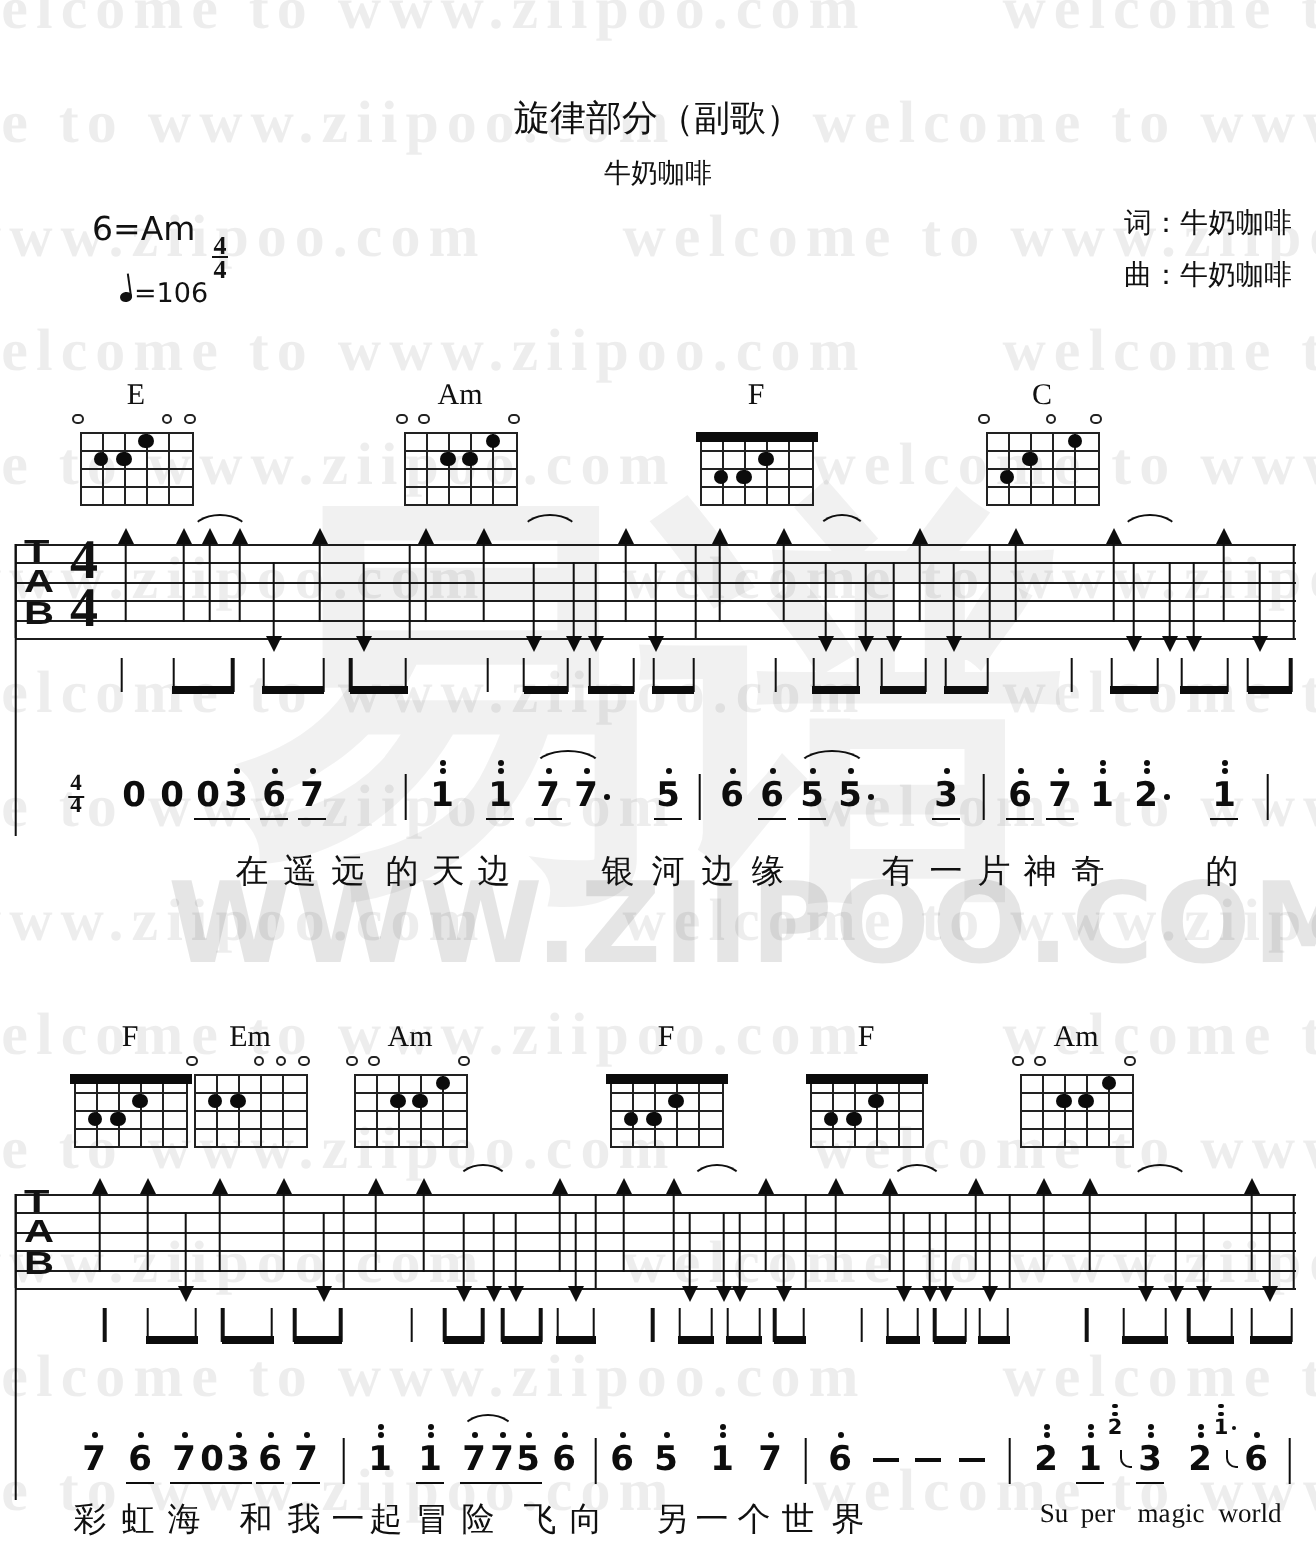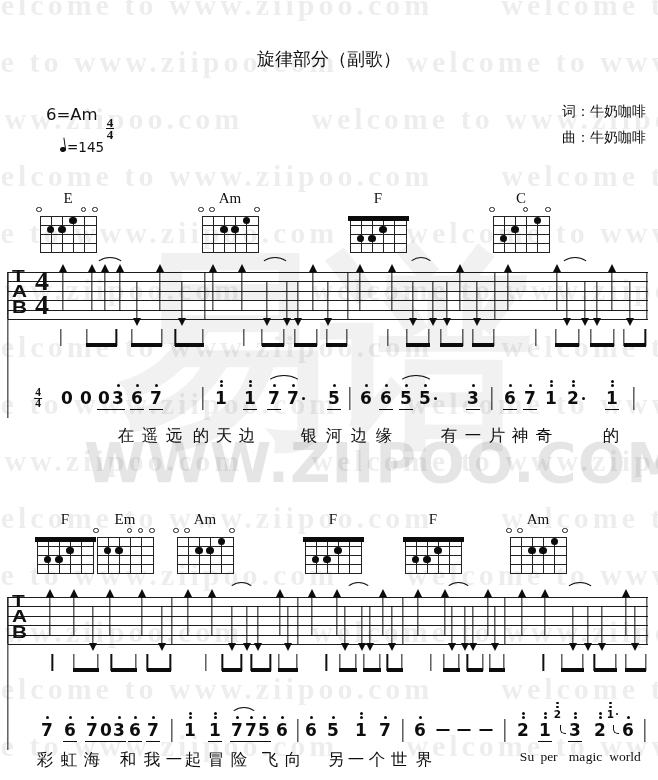--- a/index.html
+++ b/index.html
@@ -99,28 +99,29 @@
       <div class="wm-row" style="top: 615px; left: -215px;">welcome to www.ziipoo.com  welcome to www.ziipoo.com  welcome to www.ziipoo.com  </div>
       <div class="wm-row" style="top: 672px; left: -25px;">welcome to www.ziipoo.com  welcome to www.ziipoo.com  welcome to www.ziipoo.com  </div>
       <div class="wm-row" style="top: 729px; left: -120px;">welcome to www.ziipoo.com  welcome to www.ziipoo.com  welcome to www.ziipoo.com  </div>
     </div>
   <div id="wm-center">
     <span id="wm-logo">易谱</span>
     <span id="wm-site">WWW.ZIIPOO.COM</span>
   </div>
   <div id="hdr">
     <div class="subtitle">旋律部分（副歌）</div>
+    <div class="artist">牛奶咖啡</div>
     <div class="keysig">
       <span>6=Am</span><span class="meter">
           <b>4</b>
           <b>4</b>
         </span>
     </div>
     <div class="tempo">
-      <span class="qnote"></span><span>=145</span>
+      <span class="qnote"></span><span>=106</span>
     </div>
     <div class="credit" style="top:103px">词：牛奶咖啡</div>
     <div class="credit" style="top:129px">曲：牛奶咖啡</div>
   </div>
   <div id="music">
       <div class="chord" style="left: 68px; top: 190px;">
         <div class="chlabel">E</div>
         <div class="chgrid">
           <i class="cl v" style="left: 0px;"></i>
           <i class="cl v" style="left: 11.2px;"></i>

